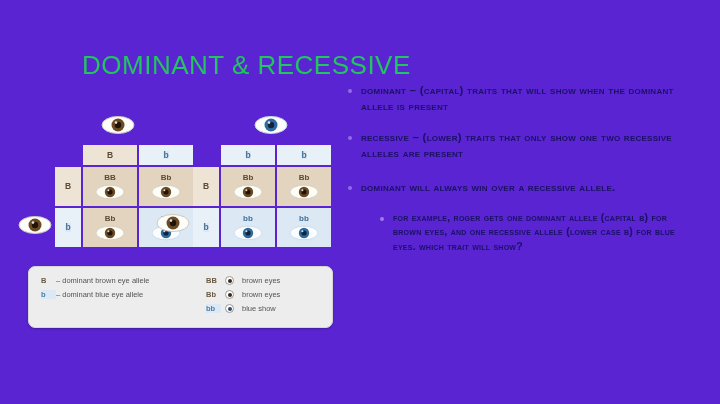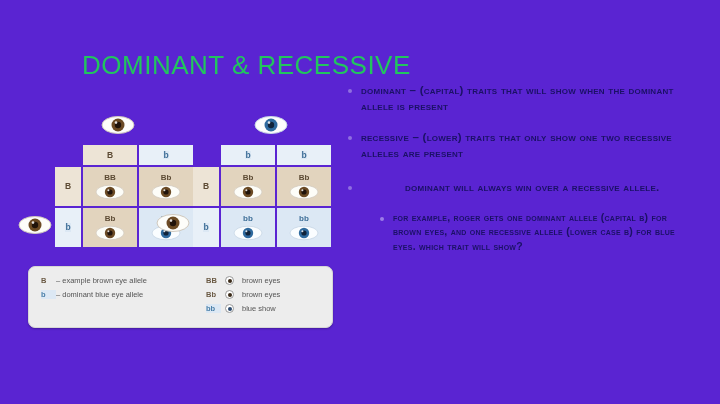--- a/index.html
+++ b/index.html
@@ -116,21 +116,21 @@
 
   <div class="bullets">
     <div class="bullet-row">
       <span class="dot"></span>
       <span class="btext">Dominant – (CAPITAL) traits that will show when the dominant allele is present</span>
     </div>
     <div class="bullet-row">
       <span class="dot"></span>
       <span class="btext">Recessive – (lower) traits that only show one two recessive alleles are present</span>
     </div>
-    <div class="bullet-row" style="margin-top:18px;gap:44px;">
+    <div class="bullet-row" style="margin-top:18px;">
       <span class="dot"></span>
       <span class="btext">Dominant will always WIN over a recessive allele.</span>
     </div>
     <div class="bullet-row sub">
       <span class="dot"></span>
       <span class="btext">For example, Roger gets one dominant allele (CAPITAL B) for brown eyes, and one recessive allele (lower case b) for blue eyes. Which trait will show?</span>
     </div>
   </div>
 
   <div class="pblock" id="square1">
@@ -292,21 +292,21 @@
           </svg>
         </span>
       </div>
     </div>
   </div>
 
   <div class="legend">
     <div class="legend-left">
       <div class="lg-line">
         <span class="lg-code brown">B</span>
-        <span class="lg-txt">– example brown eye allele</span>
+        <span class="lg-txt">– dominant brown eye allele</span>
       </div>
       <div class="lg-line">
         <span class="lg-code blue">b</span>
         <span class="lg-txt">– dominant blue eye allele</span>
       </div>
     </div>
     <div class="legend-right">
       <div class="lg-line">
         <span class="lg-code brown">BB</span>
         <span class="lg-dot">

